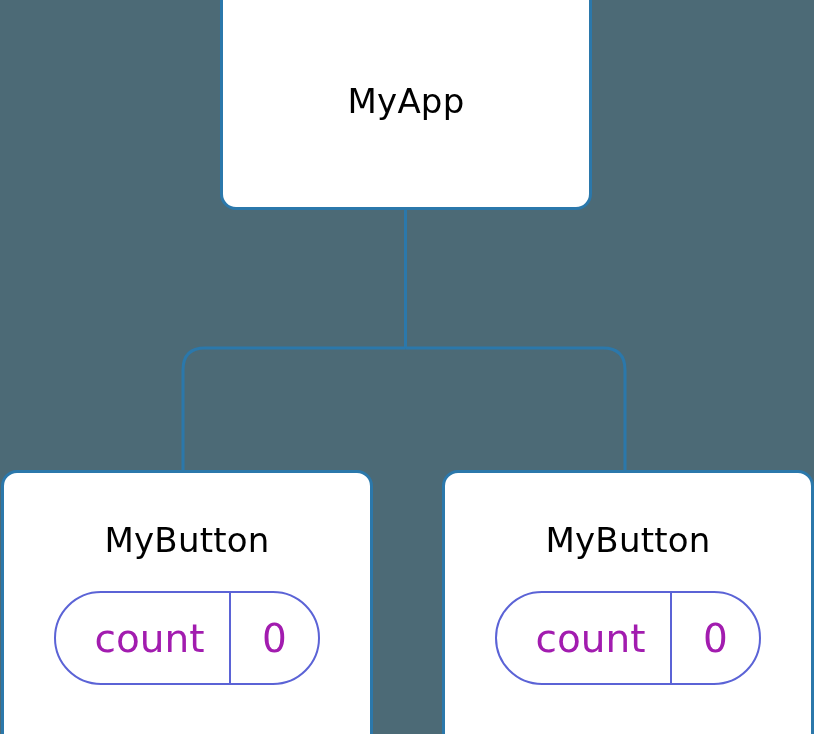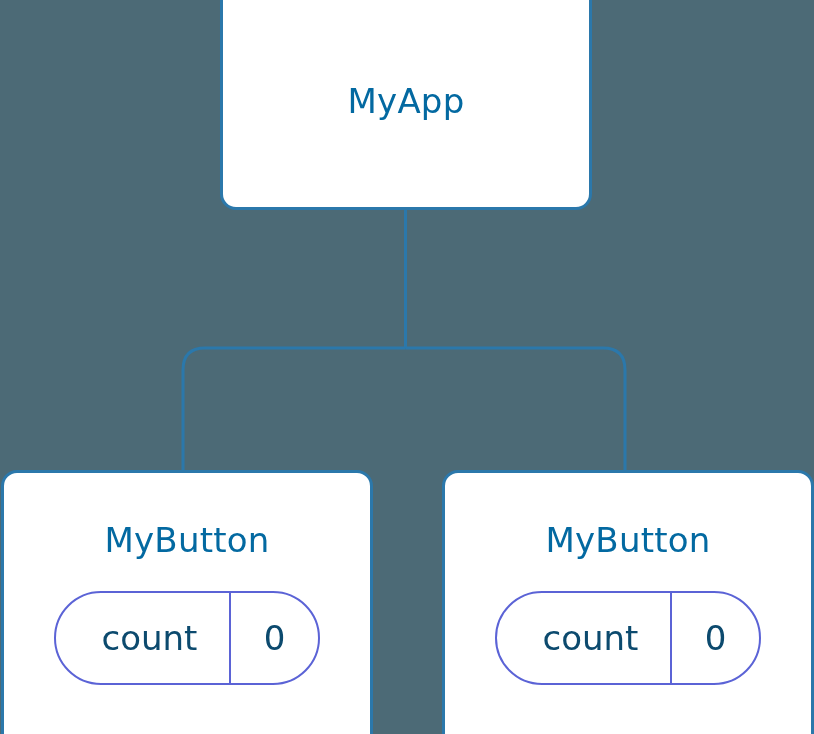--- a/index.html
+++ b/index.html
@@ -38,21 +38,21 @@
     box-sizing: border-box;
     background: #ffffff;
     border: 3px solid #2b78ab;
     border-radius: 16px;
     display: flex;
     flex-direction: column;
     align-items: center;
   }
 
   .node-title {
-    color: #0369a1;
+    color: #000000;
     font-size: 34px;
     font-weight: 400;
     line-height: 1;
     letter-spacing: 0.2px;
     white-space: nowrap;
     user-select: none;
   }
 
   
   #node-myapp {
@@ -91,22 +91,22 @@
     display: flex;
     align-items: stretch;
     background: #ffffff;
     overflow: hidden;
   }
   .pill-key,
   .pill-value {
     display: flex;
     align-items: center;
     justify-content: center;
-    color: #0c4a6e;
-    font-size: 34px;
+    color: #a21caf;
+    font-size: 39px;
     line-height: 1;
     white-space: nowrap;
     user-select: none;
   }
   .pill-key {
     width: 173px;
     padding-left: 14px;
     box-sizing: border-box;
   }
   .pill-divider {

